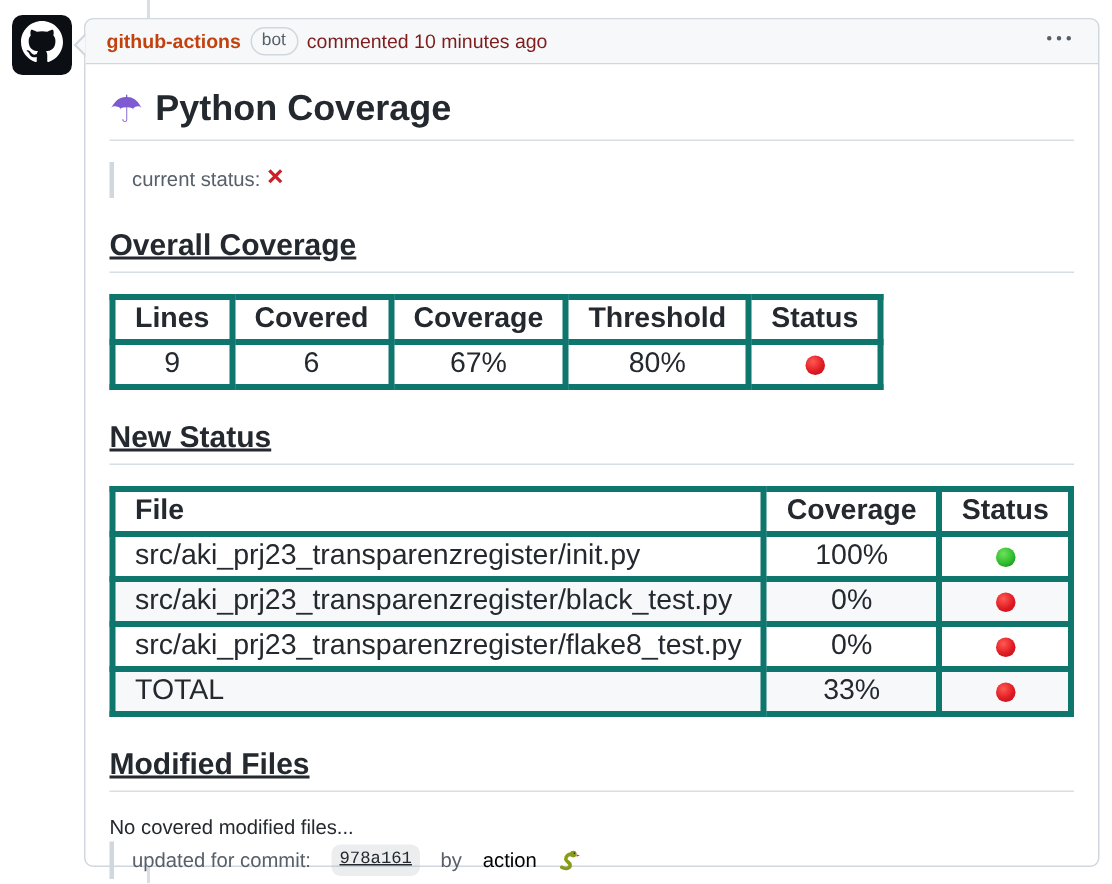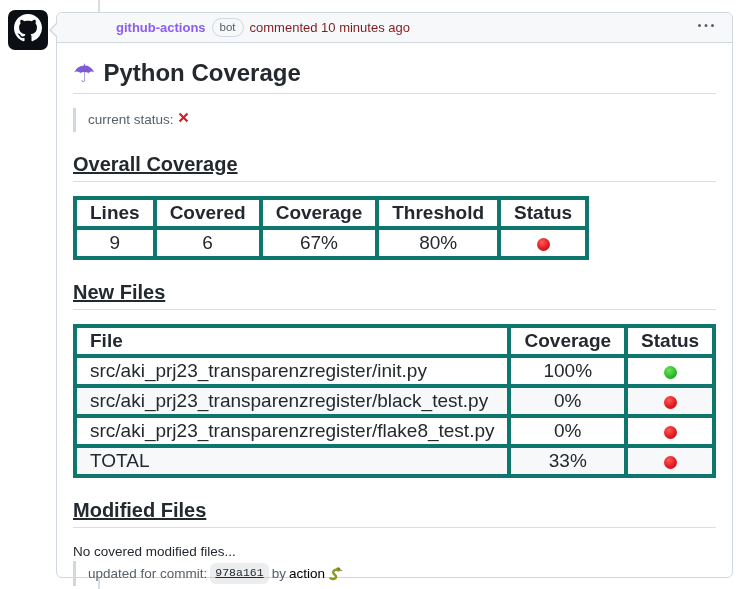--- a/index.html
+++ b/index.html
@@ -38,21 +38,21 @@
     border-color:transparent #f6f8fa transparent transparent;
   }
 
   .comment-header {
     display:flex; align-items:center; gap:6px;
     height:30px; padding:0 14px;
     background:#f6f8fa; border-bottom:1px solid #d0d7de;
     border-radius:6px 6px 0 0;
     font-size:13px; color:#57606a;
   }
-  .author { font-weight:bold; color:#8b5cf6; text-decoration:none; cursor:pointer;margin-left:45px; }
+  .author { font-weight:bold; color:#c2410c; text-decoration:none; cursor:pointer; }
   .bot-badge {
     border:1px solid #d0d7de; border-radius:2em;
     padding:0 7px; font-size:11.5px; line-height:17px; color:#57606a;
     background:transparent;
   }
   .timestamp { color:#7f1d1d; cursor:pointer; }
   .kebab-btn {
     margin-left:auto; background:none; border:none; padding:2px 4px; cursor:pointer;
     display:flex; align-items:center;
   }
@@ -95,21 +95,21 @@
   table.overall-table col.c5{width:55px;}
   table.files-table col.c1{width:268px;} table.files-table col.c2{width:62px;}
   table.files-table col.c3{width:55px;}
 
   .dot { display:inline-block; width:13px; height:13px; border-radius:50%; vertical-align:-2px; }
   .dot[data-color="red"]  { background:radial-gradient(circle at 38% 32%, #ff5a52 0%, #e01b24 55%, #b50d17 100%); }
   .dot[data-color="green"]{ background:radial-gradient(circle at 38% 32%, #6fe05a 0%, #2ebd2e 55%, #157a15 100%); }
 
   p.empty-note { margin:0 0 0 0; }
 
-  .footer-quote { display:flex; align-items:center; gap:3px; flex-wrap:wrap; }
+  .footer-quote { display:flex; align-items:center; gap:14px; flex-wrap:wrap; }
   code.commit-sha {
     font-family:"Liberation Mono", monospace; font-size:11.5px;
     background:rgba(175,184,193,0.25); border-radius:6px; padding:2px 5px;
     color:#24292f;
     text-decoration:underline;
   }
   a.action-link { color:#000000; text-decoration:none; cursor:pointer; }
   .snake-icon svg { vertical-align:-3px; }
 </style>
 </head>
@@ -180,21 +180,21 @@
         <tr>
           <td>9</td>
           <td>6</td>
           <td>67%</td>
           <td>80%</td>
           <td><span class="dot" data-color="red"></span></td>
         </tr>
       </tbody>
     </table>
 
-    <h2 class="section-heading">New Files</h2>
+    <h2 class="section-heading">New Status</h2>
 
     <table class="md-table files-table">
       <colgroup>
           <col class="c1">
           <col class="c2">
           <col class="c3">
         </colgroup>
       <thead>
         <tr>
           <th class="col-file">File</th>

